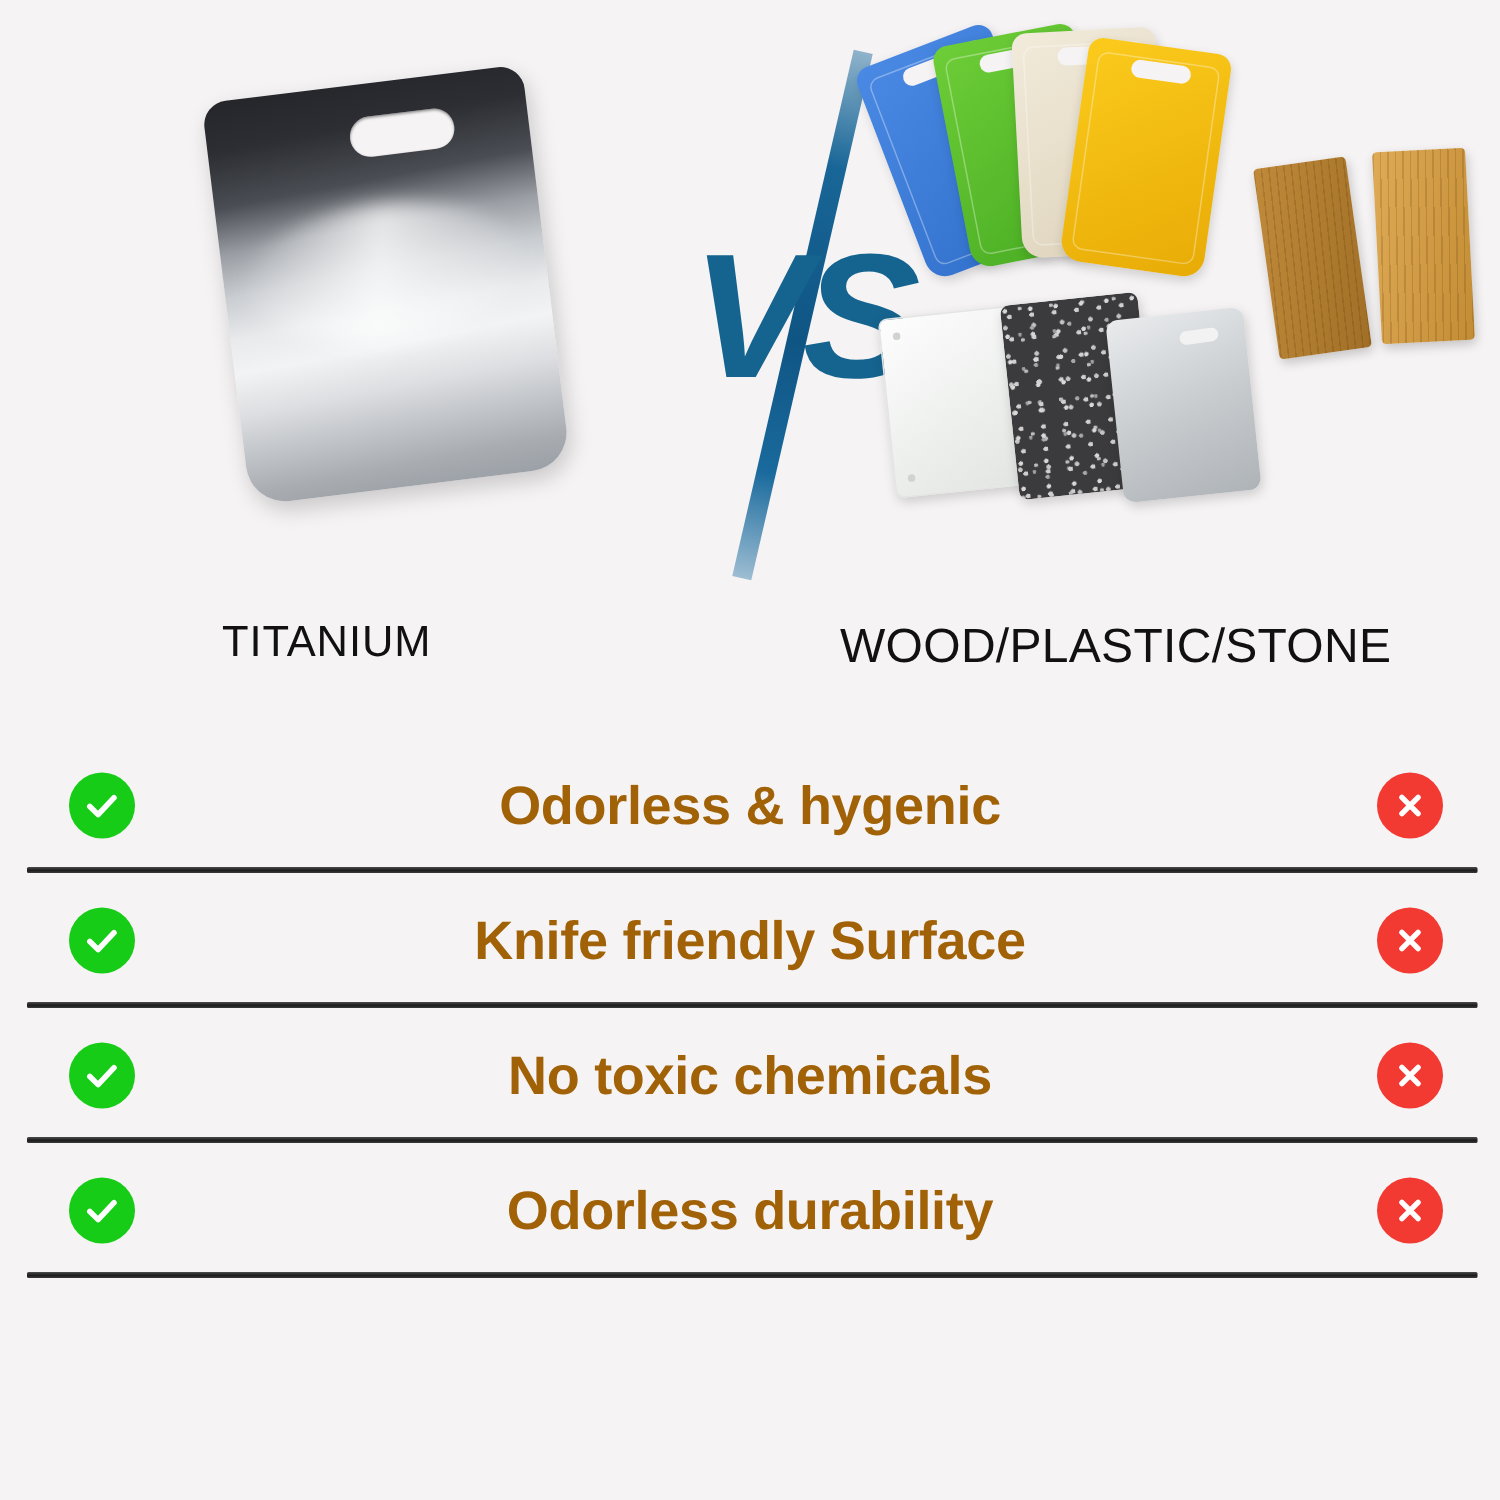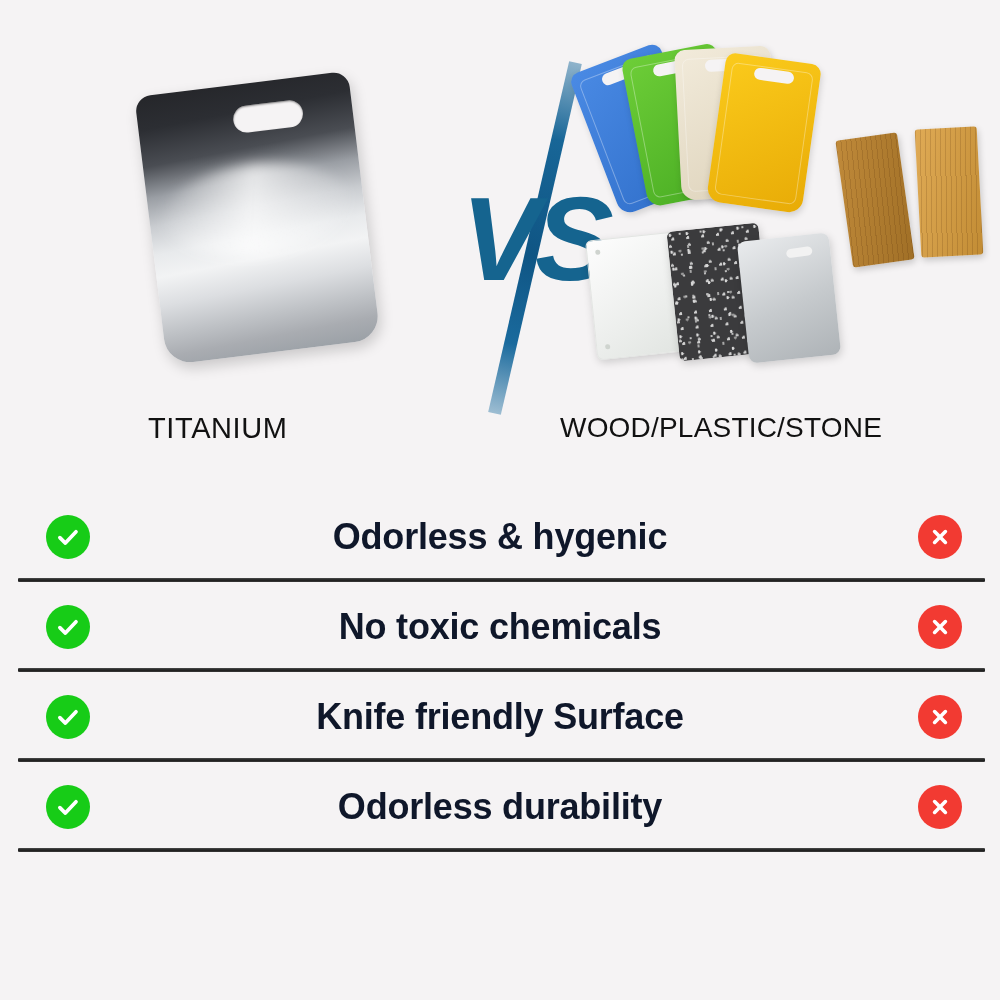--- a/index.html
+++ b/index.html
@@ -6,21 +6,21 @@
   * { margin:0; padding:0; box-sizing:border-box; }
   html, body {
     width:1000px; height:1000px;
     background:#f5f3f4;
     font-family:"Liberation Sans", sans-serif;
     overflow:hidden;
   }
   #stage { position:relative; width:1000px; height:1000px; background:#f5f3f4; }
 
   
-  .hero { position:absolute; left:0; top:0; width:1000px; height:470px;margin-top:28px; }
+  .hero { position:absolute; left:0; top:0; width:1000px; height:470px; }
 
   
   .titanium-wrap {
     position:absolute; left:150px; top:55px; width:215px; height:270px;
     transform:rotate(-7deg);
   }
   .titanium-board {
     position:absolute; inset:0;
     border-radius:16px 16px 26px 26px;
     background:linear-gradient(176deg,
@@ -113,36 +113,36 @@
     border-radius:8px;
   }
   .sb-gray .slot {
     position:absolute; left:52%; top:12px; width:26px; height:9px;
     background:#f2f2f2; border-radius:5px; transform:rotate(-2deg);
   }
 
   
   .cat-label { position:absolute; font-weight:400; color:#111; white-space:nowrap; }
   .cat-left  { left:148px; top:412px; font-size:29px; letter-spacing:.6px; }
-  .cat-right { left:560px; top:412px; font-size:28px; letter-spacing:.2px; }
+  .cat-right { left:560px; top:412px; font-size:32px; letter-spacing:.2px; }
 
   
   .features { position:absolute; left:0; top:492px; width:1000px; }
   .frow { position:relative; height:90px; }
   .frow .cell-icon {
     position:absolute; top:50%; transform:translateY(-50%);
     width:44px; height:44px; border-radius:50%;
     display:flex; align-items:center; justify-content:center;
   }
   .cell-check { left:46px; background:#17cc17; }
   .cell-cross { right:38px; background:#f23a32; }
   .cell-icon svg { display:block; }
   .frow .ftext {
     position:absolute; left:0; right:0; top:50%; transform:translateY(-50%);
-    text-align:center; font-size:36px; font-weight:700; color:#0f172a;
+    text-align:center; font-size:36px; font-weight:700; color:#a16207;
     letter-spacing:-.2px;
   }
   .divider {
     position:absolute; left:18px; right:15px; height:4px;
     background:linear-gradient(180deg,#4c4c4c,#1c1c1c 55%,#3a3a3a);
     border-radius:1px;
   }
   .divider.d1 { top:578px; }
   .divider.d2 { top:668px; }
   .divider.d3 { top:758px; }
@@ -230,35 +230,35 @@
         </svg>
       </div>
     </div>
 
     <div class="frow">
       <div class="cell-icon cell-check">
         <svg width="26" height="26" viewBox="0 0 24 24" aria-hidden="true">
           <path d="M4.5 12.6 L9.6 17.6 L19.4 7.2" fill="none" stroke="#ffffff" stroke-width="3.4" stroke-linecap="round" stroke-linejoin="round"></path>
         </svg>
       </div>
+      <div class="ftext">Knife friendly Surface</div>
+      <div class="cell-icon cell-cross">
+        <svg width="24" height="24" viewBox="0 0 24 24" aria-hidden="true">
+          <path d="M6.6 6.6 L17.4 17.4 M17.4 6.6 L6.6 17.4" fill="none" stroke="#ffffff" stroke-width="3.6" stroke-linecap="round"></path>
+        </svg>
+      </div>
+    </div>
+
+    <div class="frow">
+      <div class="cell-icon cell-check">
+        <svg width="26" height="26" viewBox="0 0 24 24" aria-hidden="true">
+          <path d="M4.5 12.6 L9.6 17.6 L19.4 7.2" fill="none" stroke="#ffffff" stroke-width="3.4" stroke-linecap="round" stroke-linejoin="round"></path>
+        </svg>
+      </div>
       <div class="ftext">No toxic chemicals</div>
-      <div class="cell-icon cell-cross">
-        <svg width="24" height="24" viewBox="0 0 24 24" aria-hidden="true">
-          <path d="M6.6 6.6 L17.4 17.4 M17.4 6.6 L6.6 17.4" fill="none" stroke="#ffffff" stroke-width="3.6" stroke-linecap="round"></path>
-        </svg>
-      </div>
-    </div>
-
-    <div class="frow">
-      <div class="cell-icon cell-check">
-        <svg width="26" height="26" viewBox="0 0 24 24" aria-hidden="true">
-          <path d="M4.5 12.6 L9.6 17.6 L19.4 7.2" fill="none" stroke="#ffffff" stroke-width="3.4" stroke-linecap="round" stroke-linejoin="round"></path>
-        </svg>
-      </div>
-      <div class="ftext">Knife friendly Surface</div>
       <div class="cell-icon cell-cross">
         <svg width="24" height="24" viewBox="0 0 24 24" aria-hidden="true">
           <path d="M6.6 6.6 L17.4 17.4 M17.4 6.6 L6.6 17.4" fill="none" stroke="#ffffff" stroke-width="3.6" stroke-linecap="round"></path>
         </svg>
       </div>
     </div>
 
     <div class="frow">
       <div class="cell-icon cell-check">
         <svg width="26" height="26" viewBox="0 0 24 24" aria-hidden="true">

